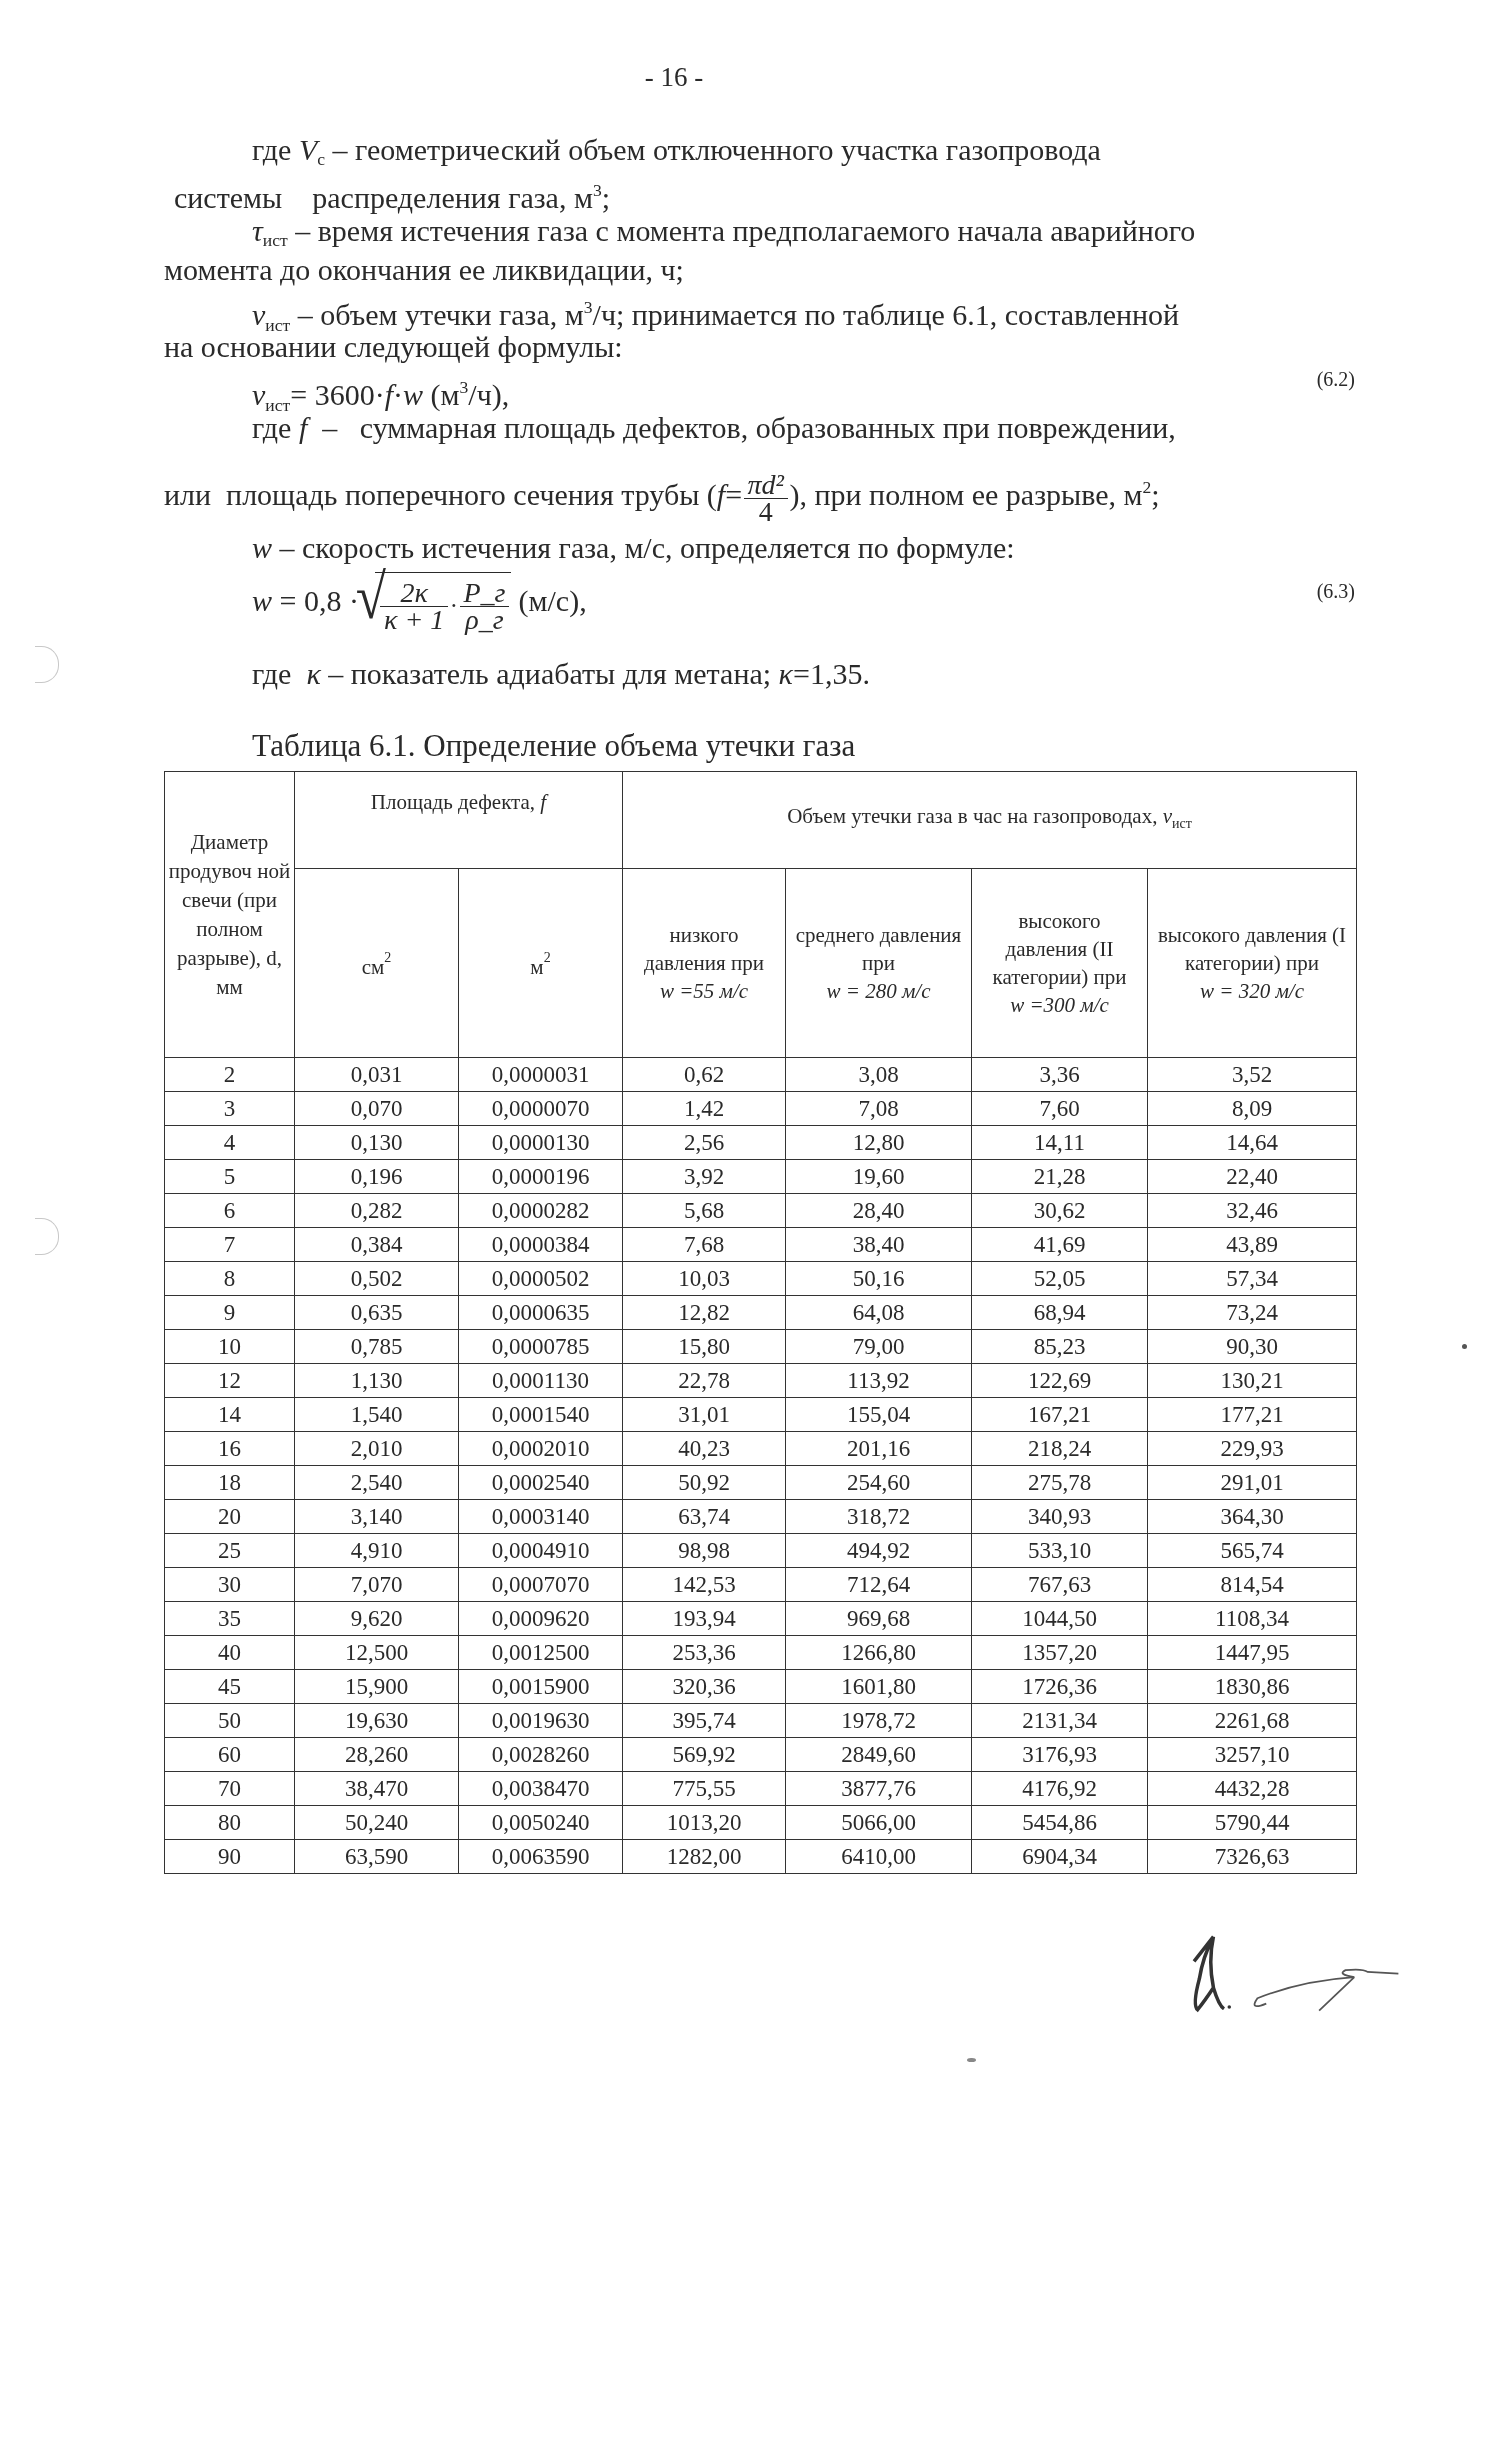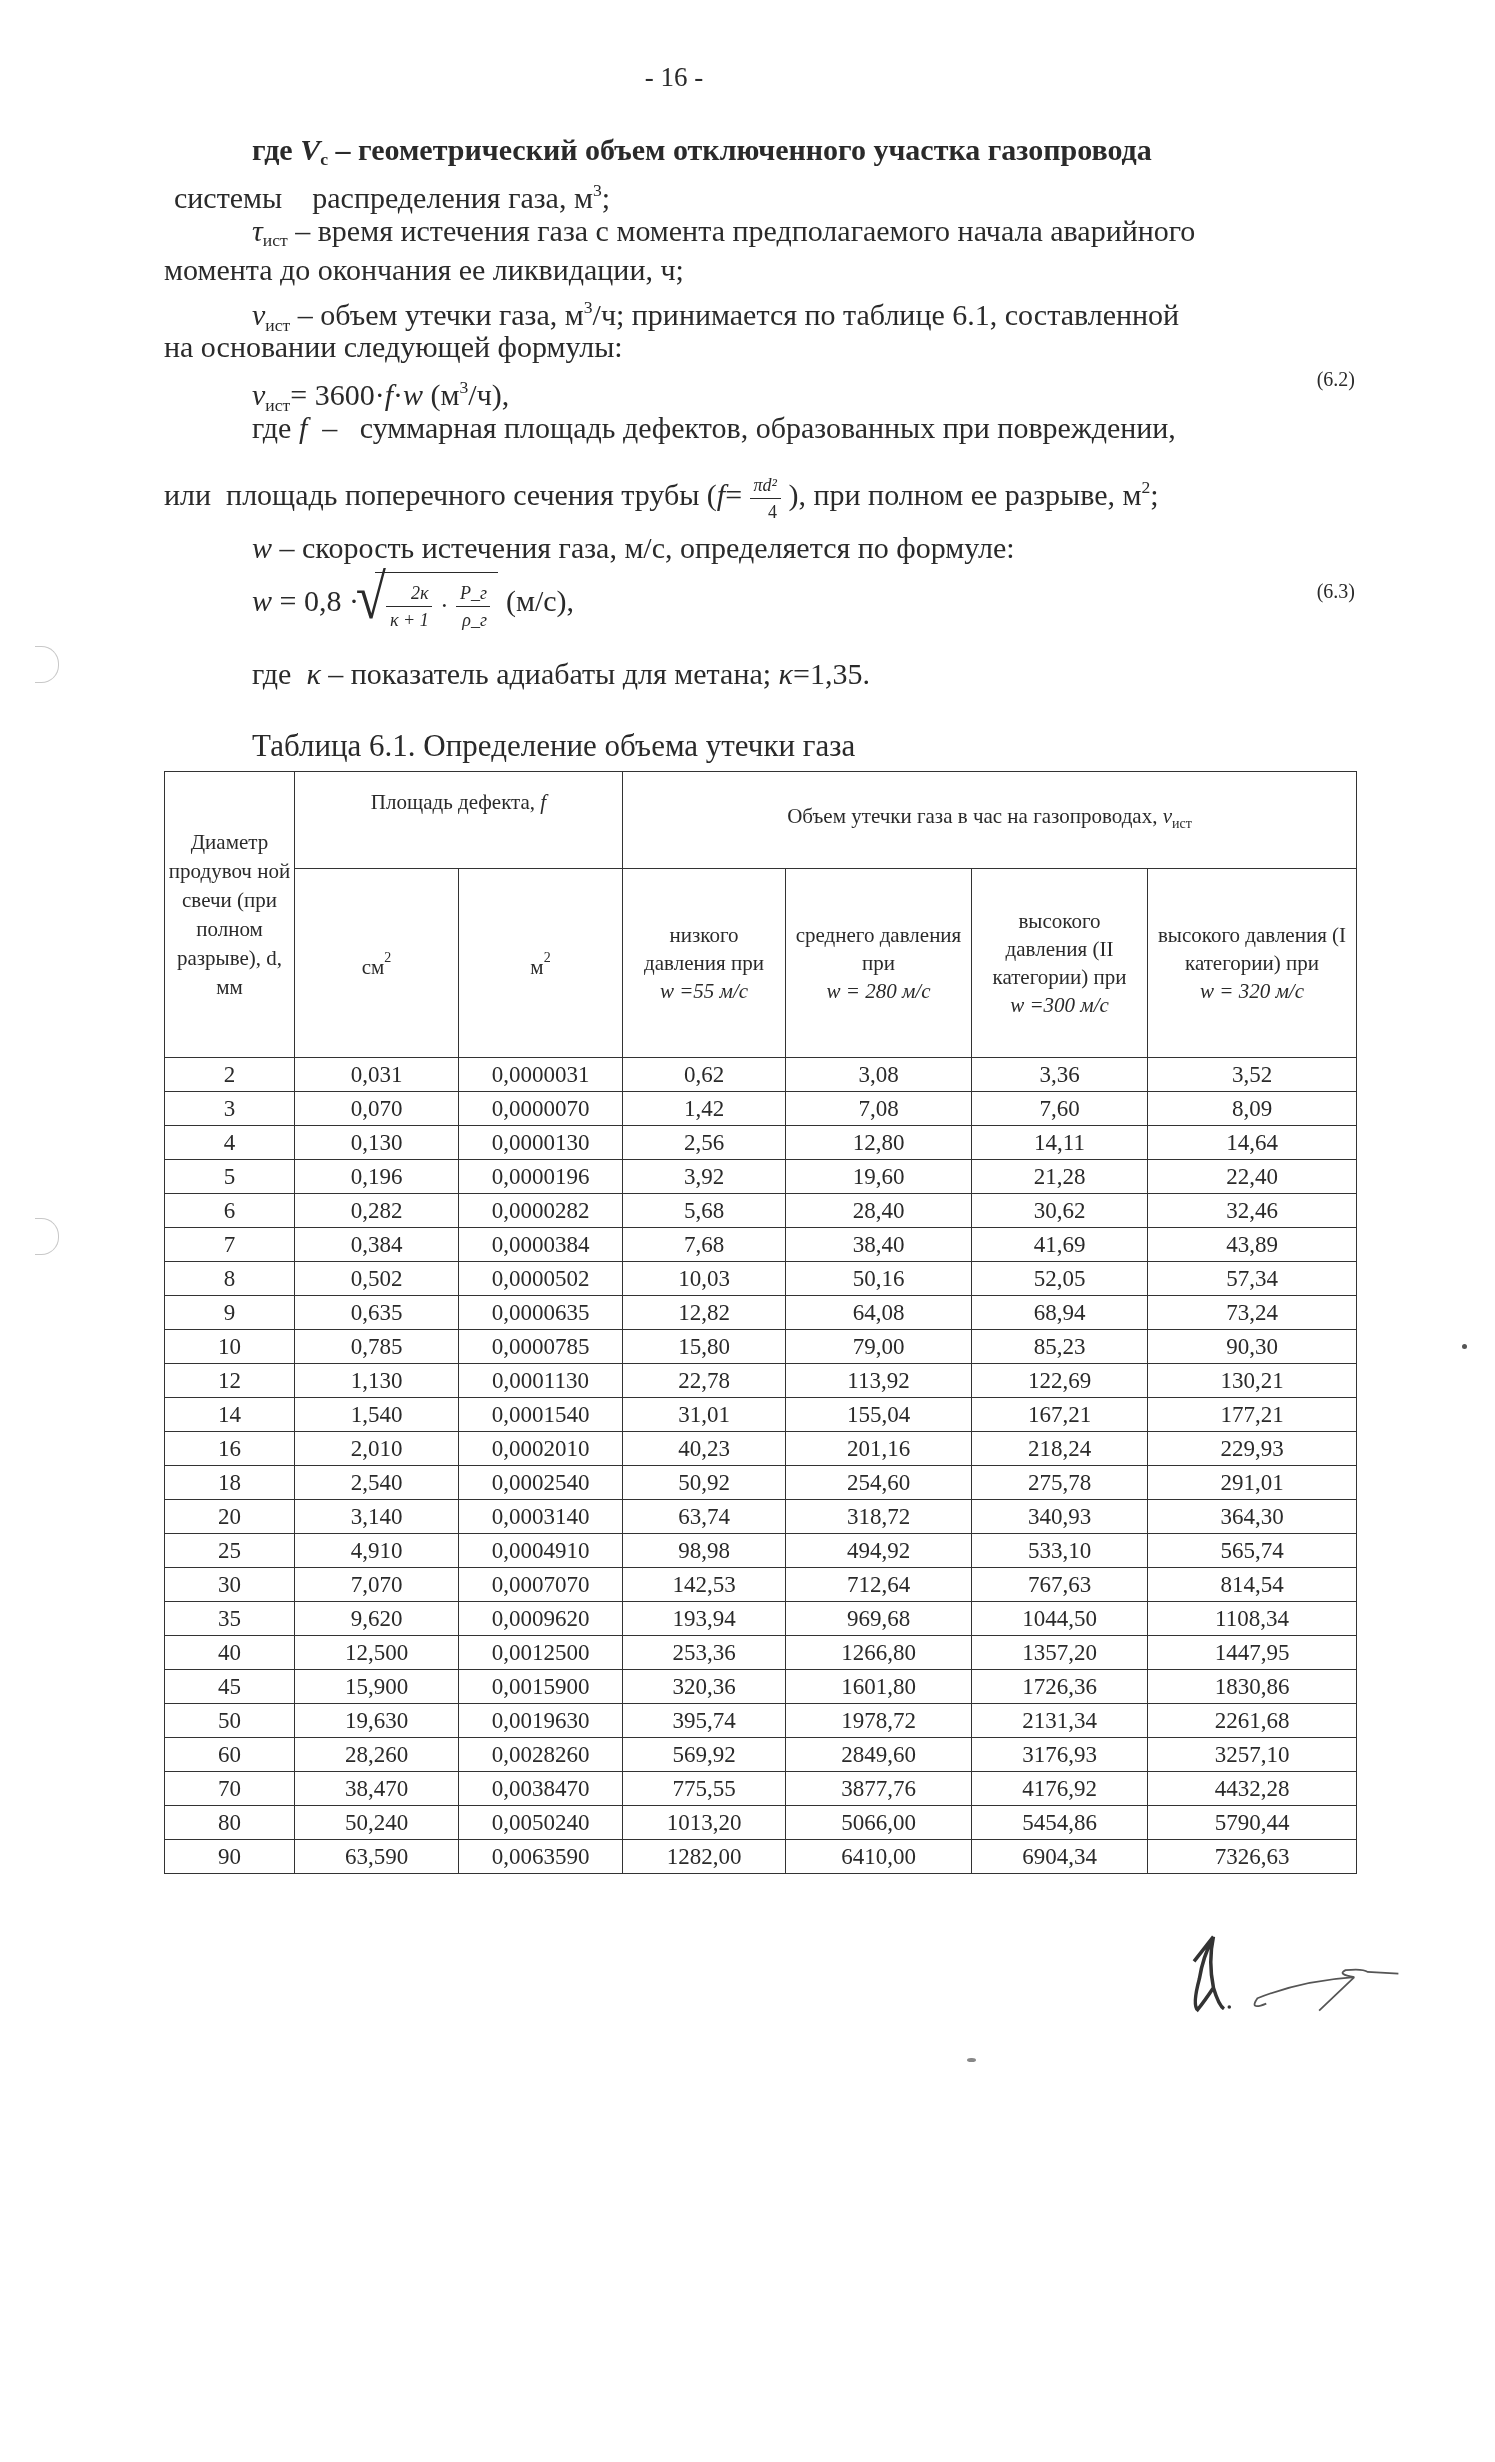--- a/index.html
+++ b/index.html
@@ -7,21 +7,21 @@
     width: 1496px; height: 2462px; background: #ffffff; position: relative;
     font-family: "Liberation Serif", "DejaVu Serif", serif; color: #2a2a2a;
     overflow: hidden;
   }
   .page-num { position: absolute; top: 62px; left: 0; width: 1348px; text-align: center; font-size: 27px; }
   .para { position: absolute; font-size: 30px; line-height: 39px; white-space: nowrap; }
   .it { font-style: italic; }
   sub { font-size: 17.6px; vertical-align: -5.3px; }
   sup { font-size: 17.6px; vertical-align: 12.3px; }
   .eqn { position: absolute; right: 141px; font-size: 20px; }
-  .frac { display: inline-block; vertical-align: middle; text-align: right; font-size: 18px; line-height: 26px; margin: 0 8px; }
+  .frac { display: inline-block; vertical-align: middle; text-align: center; font-size: 28px; line-height: 26px; margin: 0 2px; }
   .frac .num { display: block; border-bottom: 1.3px solid #2a2a2a; padding: 0 3.5px; }
   .frac .den { display: block; padding: 0 3.5px; }
   .sqrt { display: inline-block; vertical-align: middle; border-top: 1.3px solid #2a2a2a; padding-left: 3.5px; position: relative; margin-left: 16px; }
   .sqrt::before { content: "√"; position: absolute; left: -19.3px; top: -3.5px; font-size: 55px; line-height: 55px; transform: scaleY(1.15); }
 
   .table-caption { position: absolute; top: 728px; left: 252px; font-size: 31px; }
   table.data {
     position: absolute; top: 771px; left: 164px; width: 1192px;
     border-collapse: collapse; font-size: 23px; table-layout: fixed;
   }
@@ -35,21 +35,21 @@
 
   .margin-mark { position: absolute; width: 23px; height: 35px; border: 1.8px solid #c8c8c8; border-left: none; border-radius: 0 17.6px 17.6px 0; }
   .signature { position: absolute; top: 1926px; left: 1187px; width: 229px; height: 97px; }
   .speck { position: absolute; background: #555; border-radius: 50%; }
 </style>
 </head>
 <body>
 
 <div class="page-num">- 16 -</div>
 
-<div class="para" style="top:130px; left:252px;font-weight:bold;">
+<div class="para" style="top:130px; left:252px;">
   <span>где </span><span class="it">V</span><sub>с</sub><span> – геометрический объем отключенного участка газопровода</span>
 </div>
 <div class="para" style="top:171px; left:164px;margin-left:10px;">
   <span style="white-space:pre">системы    распределения газа, м</span><sup>3</sup><span>;</span>
 </div>
 
 <div class="para" style="top:211px; left:252px;font-family:Liberation Serif, serif;">
   <span class="it">τ</span><sub>ист</sub><span> – время истечения газа с момента предполагаемого начала аварийного</span>
 </div>
 <div class="para" style="top:250px; left:164px;">момента до окончания ее ликвидации, ч;</div>

